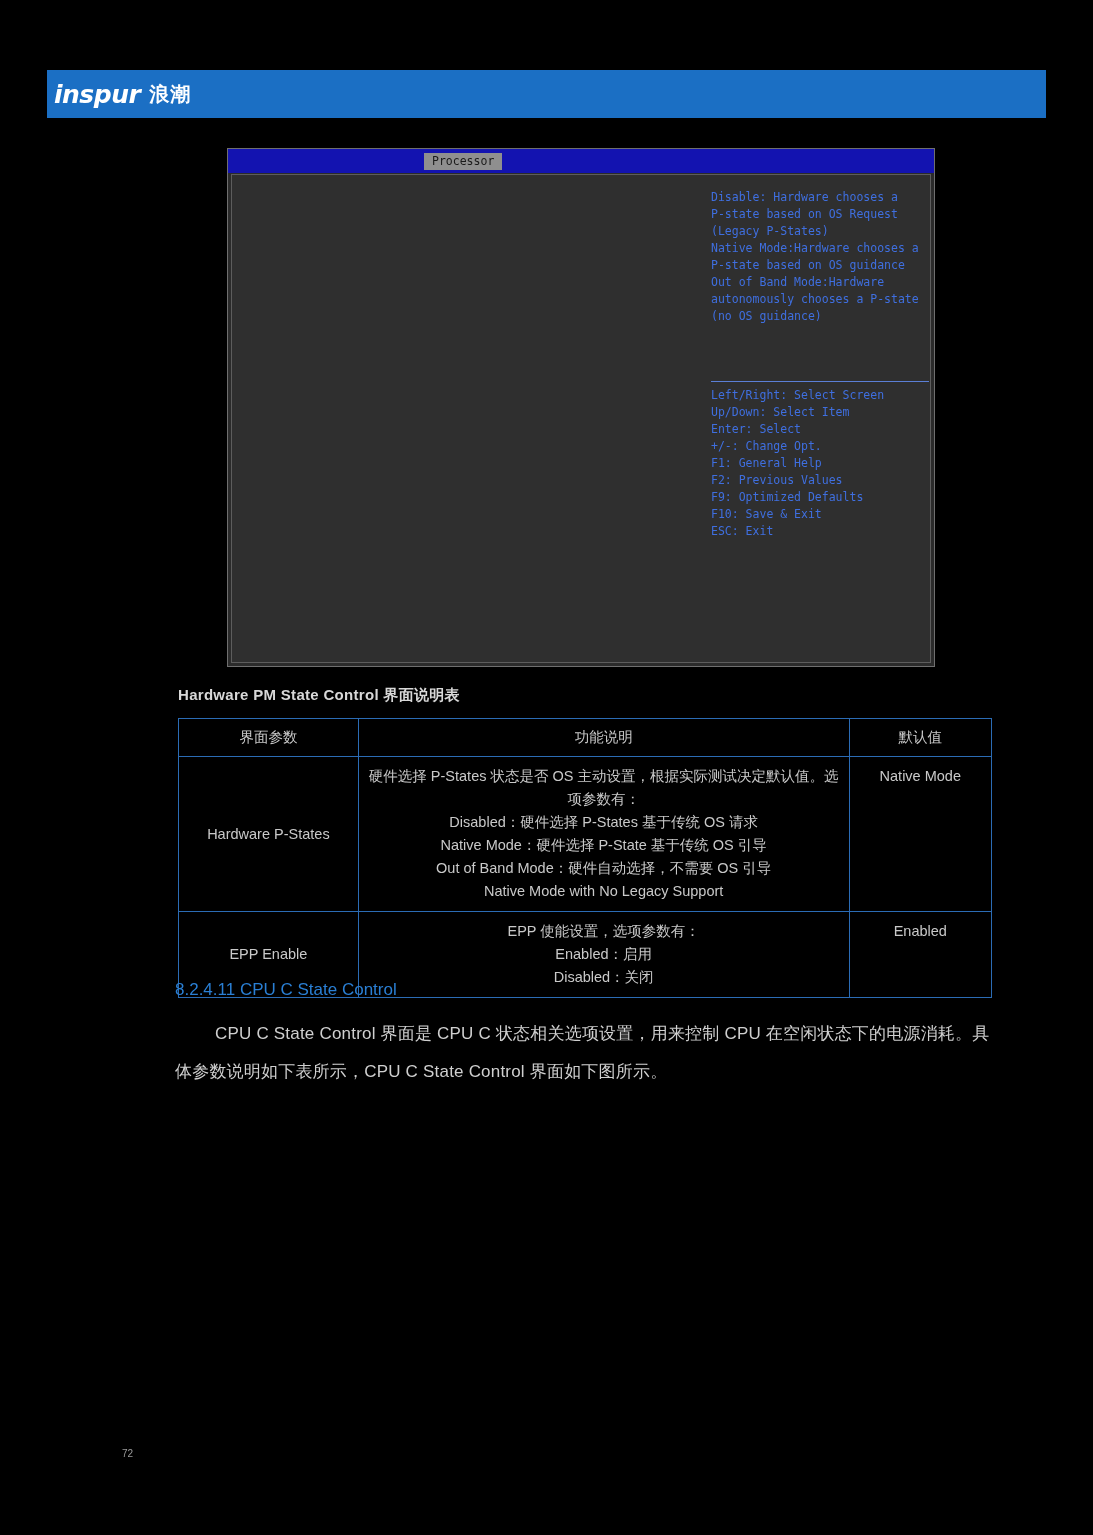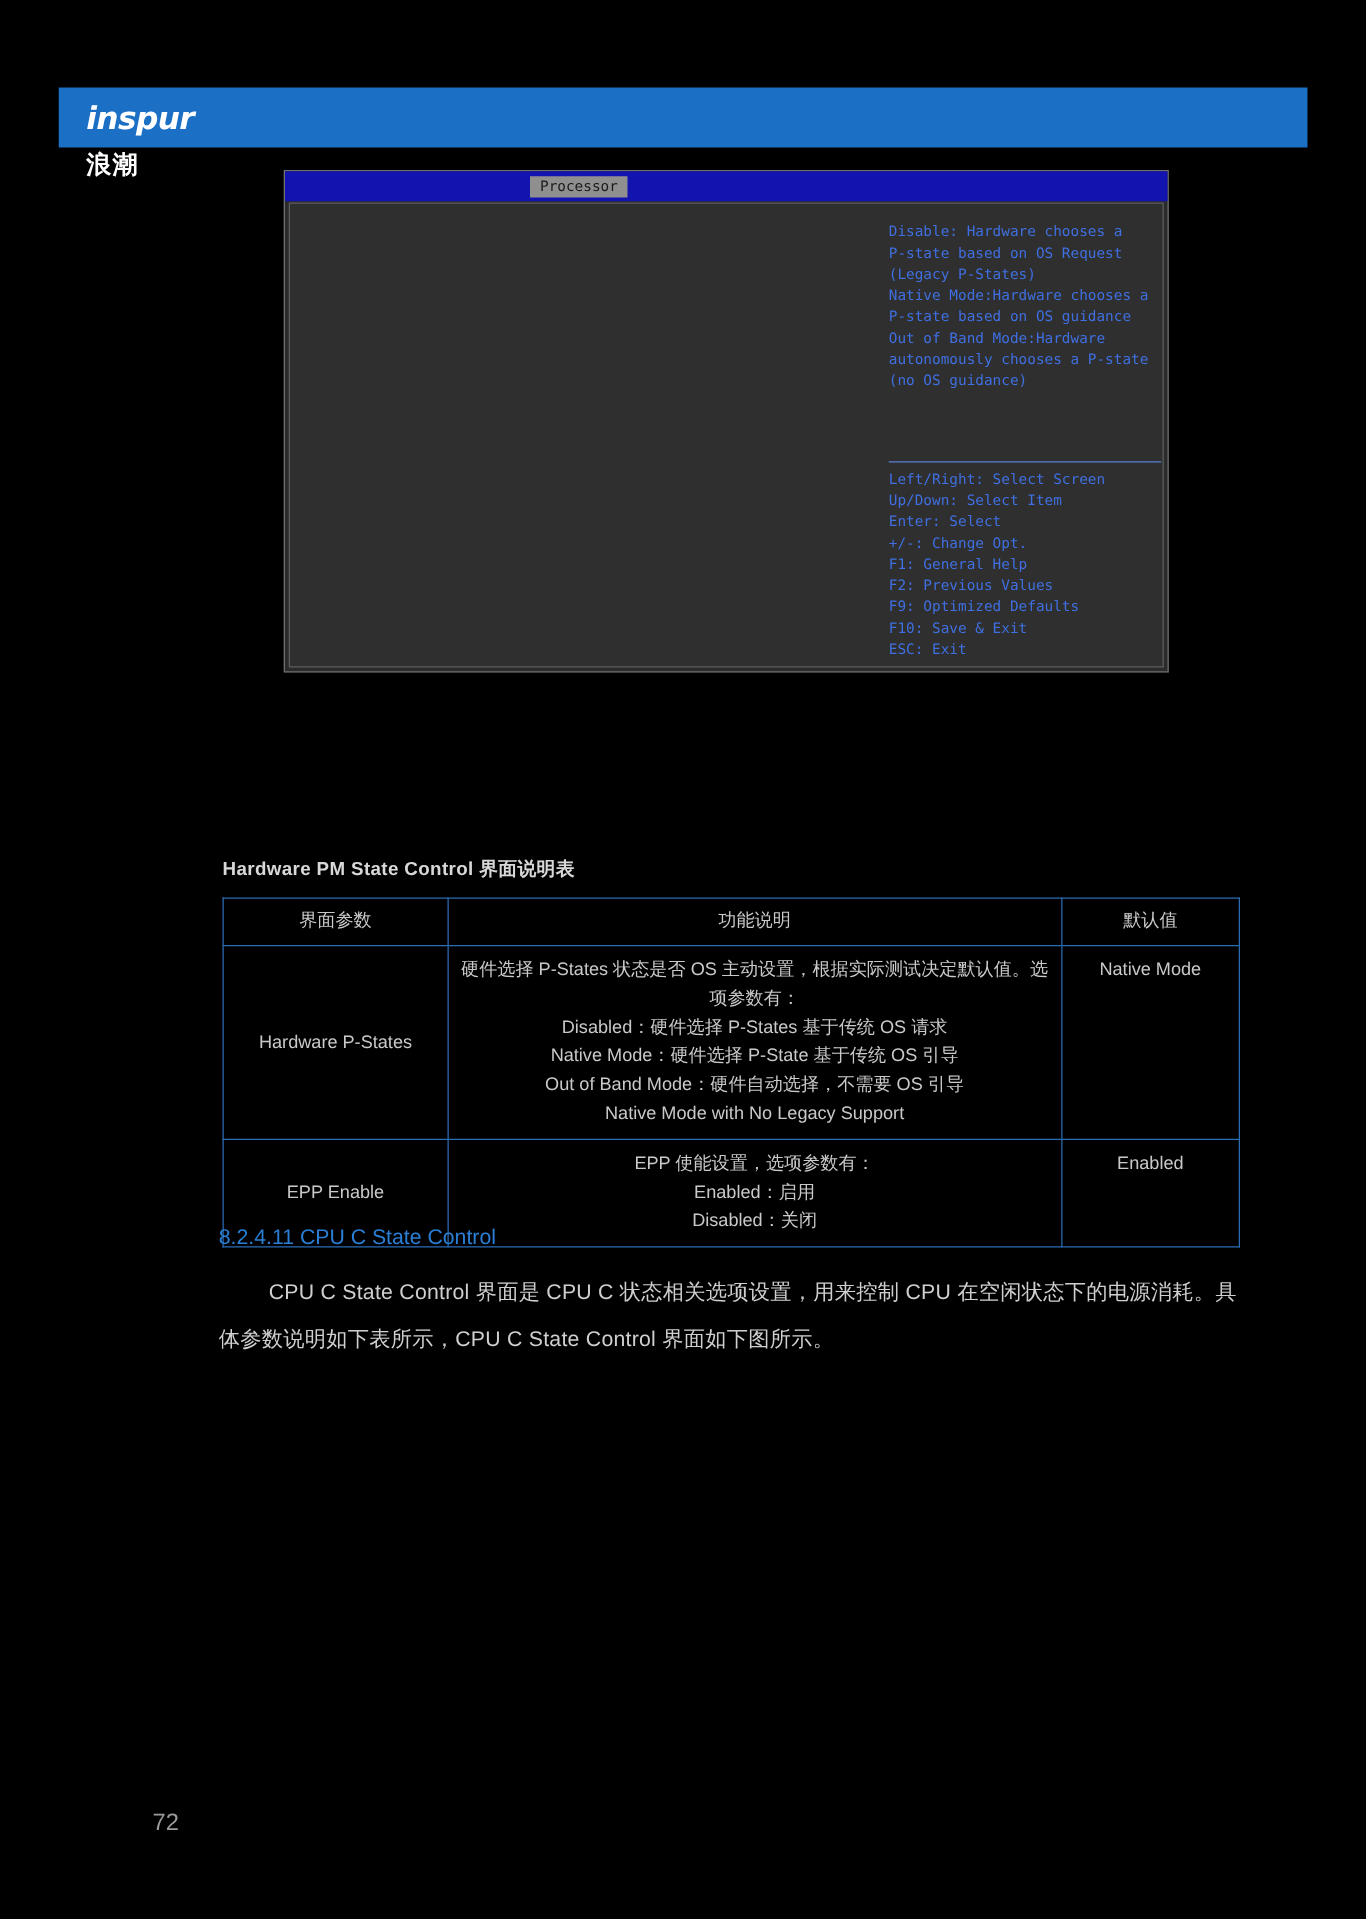--- a/index.html
+++ b/index.html
@@ -28,49 +28,48 @@
   .header-banner {
     position: absolute;
     left: 47px;
     top: 70px;
     width: 999px;
     height: 48px;
     background: #1b6fc4;
   }
   .logo-wrap {
     position: absolute;
-    left: 22px;
+    left: 7px;
     top: 10px;
     display: flex;
-    align-items: flex-start;
+    align-items: center;
     gap: 9px;
-    flex-direction: column;
   }
   .logo-latin {
     font-family: "DejaVu Sans", sans-serif;
     font-size: 25px;
     font-weight: bold;
     font-style: italic;
     color: #ffffff;
     letter-spacing: -0.5px;
   }
   .logo-cjk {
     font-size: 20px;
     font-weight: bold;
     color: #ffffff;
     letter-spacing: 1px;
   }
 
   
   .bios {
     position: absolute;
     left: 227px;
-    top: 136px;
+    top: 148px;
     width: 708px;
-    height: 402px;
+    height: 519px;
     background: #2b2b2b;
     border: 1px solid #6f6f6f;
     box-sizing: border-box;
     font-family: "DejaVu Sans Mono", monospace;
     color: #d8d8d8;
   }
   .bios-topbar {
     position: absolute;
     left: 0; top: 0;
     width: 100%;
@@ -228,21 +227,21 @@
     color: #cfcfcf;
     text-indent: 40px;
     letter-spacing: 0.2px;
   }
 
   
   .page-num {
     position: absolute;
     left: 122px;
     top: 1448px;
-    font-size: 19px;
+    font-size: 10px;
     color: #9a9a9a;
   }
 </style>
 </head>
 <body>
 
 <div class="page">
 
   <div class="header-banner">
     <div class="logo-wrap">

